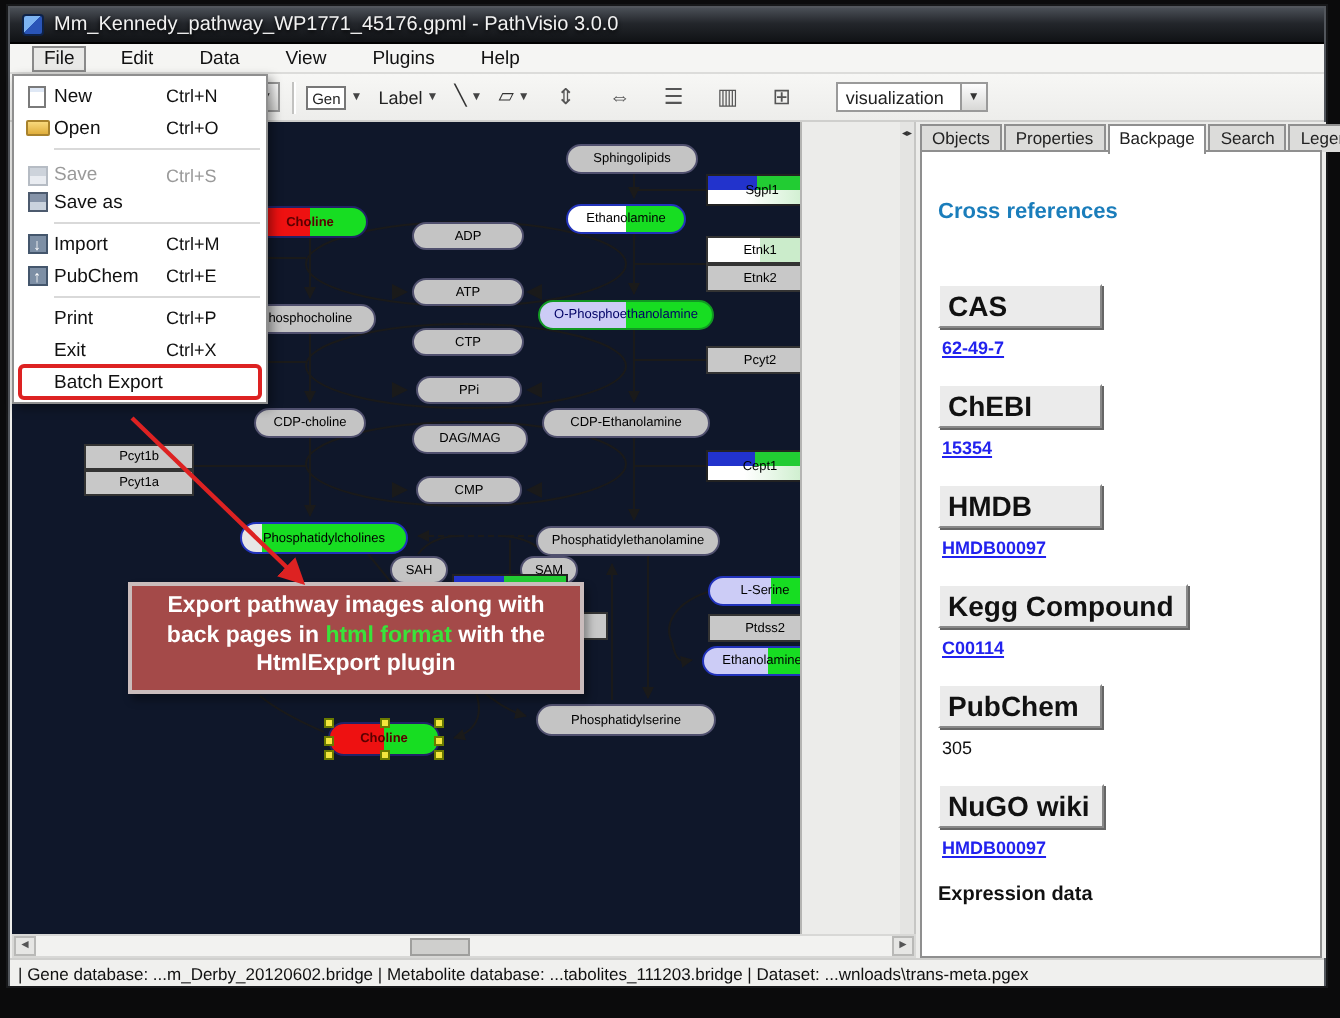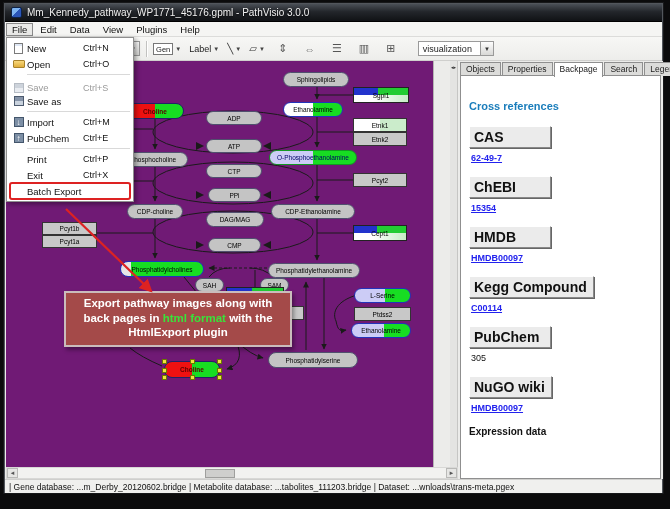--- a/index.html
+++ b/index.html
@@ -6,40 +6,40 @@
   html,body { width:670px; height:509px; background:#0b0b0c; font-family:"Liberation Sans","DejaVu Sans",sans-serif; overflow:hidden; }
   #window { position:absolute; left:4px; top:3px; width:659px; height:490px; background:#ececea; border:1px solid #52565c; box-shadow:0 0 0 1px #17181a; }
 
   
   #titlebar { position:absolute; left:0; top:0; width:100%; height:18px; background:linear-gradient(#4a4f56,#23262b 45%,#101215); display:flex; align-items:center; border-bottom:1px solid #000; }
   #app-icon { width:11px; height:11px; margin:0 5px 0 6px; border-radius:2px; background:linear-gradient(135deg,#7db4f2 0 45%,#2a55b8 45%); border:1px solid #0e2247; }
   #title-text { color:#f2f2f2; font-size:10px; text-shadow:0 1px 2px #000; white-space:nowrap; }
 
   
   #menubar { position:absolute; left:0; top:18px; width:100%; height:15px; background:#f5f5f3; border-bottom:1px solid #dcdcda; display:flex; align-items:center; font-size:9.5px; }
-  .mb-item { padding:1px 6px; margin-left:1px; color:#111; }
+  .mb-item { padding:1px 6px; margin-left:11px; color:#111; }
   .mb-item.open { border:1px solid #8a8a8a; background:#e9e9e7; padding:0 5px; }
 
   
   #toolbar { position:absolute; left:0; top:33px; width:100%; height:24px; background:linear-gradient(#f7f7f5,#ededeb); border-bottom:1px solid #cfcfcd; display:flex; align-items:center; font-size:9px; color:#222; }
   #zoom-label { margin-left:4px; font-size:8.5px; }
   .combo { height:15px; background:#fff; border:1px solid #9a9a9a; display:flex; align-items:center; font-size:9px; }
   #zoom-combo { width:104px; margin-left:3px; }
   .combo .combo-text { flex:1; padding-left:4px; white-space:nowrap; overflow:hidden; }
   .combo .combo-btn { width:13px; height:100%; background:linear-gradient(#fdfdfd,#d8d8d6); border-left:1px solid #9a9a9a; font-size:6px; display:flex; align-items:center; justify-content:center; color:#333; }
   .tb-sep { width:1px; height:16px; background:#c2c2c0; margin:0 6px; box-shadow:1px 0 0 #fff; }
   .tb-drop { display:flex; align-items:center; margin-right:8px; }
   .tb-drop .caret { font-size:6px; color:#444; margin-left:2px; }
   #gene-chip { border:1px solid #777; background:#fff; font-size:7.5px; padding:0 2px; height:12px; line-height:11px; }
   .tb-glyph { font-size:10px; color:#333; }
   .tb-btn { width:20px; height:18px; display:flex; align-items:center; justify-content:center; color:#555; font-size:11px; margin-right:7px; border:1px solid transparent; }
   #visualization-combo { width:76px; margin-left:10px; }
 
   
-  #canvas { position:absolute; left:1px; top:57px; width:428px; height:406px; background:#701a75; border-right:1px solid #b5b5b3; overflow:hidden; }
+  #canvas { position:absolute; left:1px; top:57px; width:395px; height:406px; background:#0f172a; border-right:1px solid #b5b5b3; overflow:hidden; }
   #pathway-edges { position:absolute; left:0; top:0; z-index:1; }
 
   .node { position:absolute; z-index:2; display:flex; align-items:center; justify-content:center; font-size:6.5px; color:#000; white-space:nowrap; overflow:hidden; border:1px solid #3c3c64; }
   .met-gray { background:#c4c4c4; border-radius:8px; border-color:#50506e; }
   .met-redgreen { background:linear-gradient(to right,#ee1111 0 50%,#17dd22 50%); border-radius:8px; border-color:#222266; color:#5a0000; font-weight:bold; }
   .met-whitegreen { background:linear-gradient(to right,#ffffff 0 50%,#17dd22 50%); border-radius:8px; border-color:#2233bb; }
   .met-lavgreen { background:linear-gradient(to right,#ccccf6 0 55%,#17dd22 55%); border-radius:8px; border-color:#2233bb; }
   .met-lavgreen-g { background:linear-gradient(to right,#ccccf6 0 50%,#17dd22 50%); border-radius:8px; border-color:#119922; color:#000066; }
   .met-green { background:linear-gradient(to right,#e6e6e6 0 12%,#17dd22 12%); border-radius:8px; border-color:#2233bb; }
   .gene-gray { background:#c8c8c8; border-color:#333; border-radius:0; }
@@ -75,21 +75,21 @@
   
   #splitter { position:absolute; left:445px; top:57px; width:8px; height:406px; background:#e4e4e2; border-right:1px solid #c6c6c4; }
   #splitter .grip { position:absolute; top:3px; left:1px; font-size:5px; color:#333; }
 
   
   #sidebar { position:absolute; left:453px; top:57px; width:205px; height:418px; background:#ececea; }
   #sidebar-tabs { position:absolute; left:2px; top:1px; height:14px; display:flex; font-size:8.5px; }
   .tab { padding:1px 5px 0 5px; margin-right:1px; background:#dcdcda; border:1px solid #8f8f8f; border-bottom:none; color:#222; }
   .tab.active { background:#fff; position:relative; z-index:2; height:15px; }
   #sidebar-panel { position:absolute; left:2px; top:14px; right:2px; bottom:0; background:#fff; border:1px solid #8f8f8f; overflow:hidden; }
-  #xref-heading { margin:24px 0 14px 8px; color:#1a7dbb; font-weight:bold; font-size:11px; }
+  #xref-heading { margin:24px 0 30px 8px; color:#1a7dbb; font-weight:bold; font-size:11px; }
   .xref { margin:0 0 13px 8px; }
   .xref-box { display:inline-block; min-width:82px; background:#ebebeb; border:1px solid #888; border-top-color:#fff; border-left-color:#fff; box-shadow:1px 1px 0 #666; padding:2px 6px 2px 4px; font-weight:bold; font-size:14px; color:#111; }
   .xref-val { display:block; margin:5px 0 0 2px; font-size:9px; }
   a.xref-link { color:#2222ee; font-weight:bold; text-decoration:underline; }
   .xref-plain { color:#111; }
   #xref-footer { margin:6px 0 0 8px; font-weight:bold; font-size:10px; color:#111; }
 
   
   #hscroll { position:absolute; left:1px; top:463px; width:452px; height:12px; background:#f2f2f0; border:1px solid #d8d8d6; display:flex; align-items:center; }
   .scroll-arrow { width:11px; height:10px; background:#e6e6e4; border:1px solid #b9b9b7; font-size:6px; color:#555; display:flex; align-items:center; justify-content:center; }

